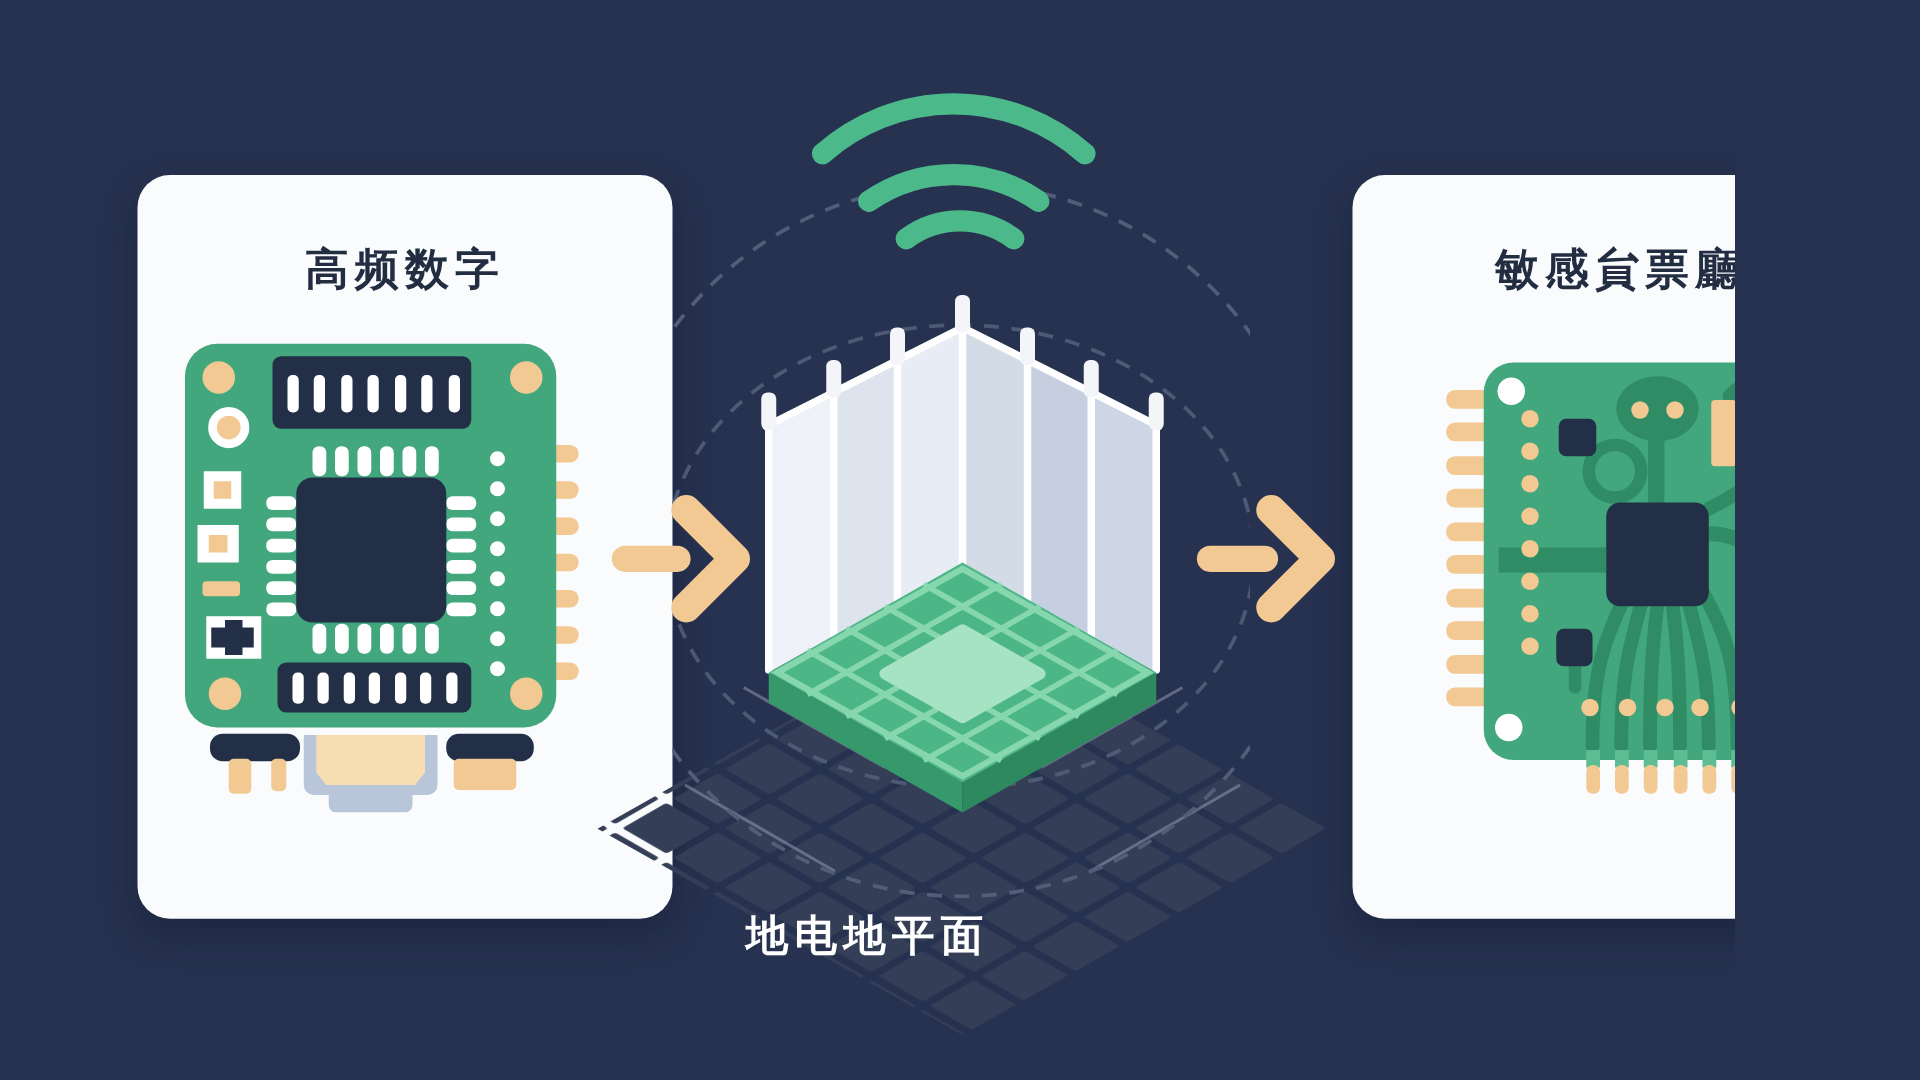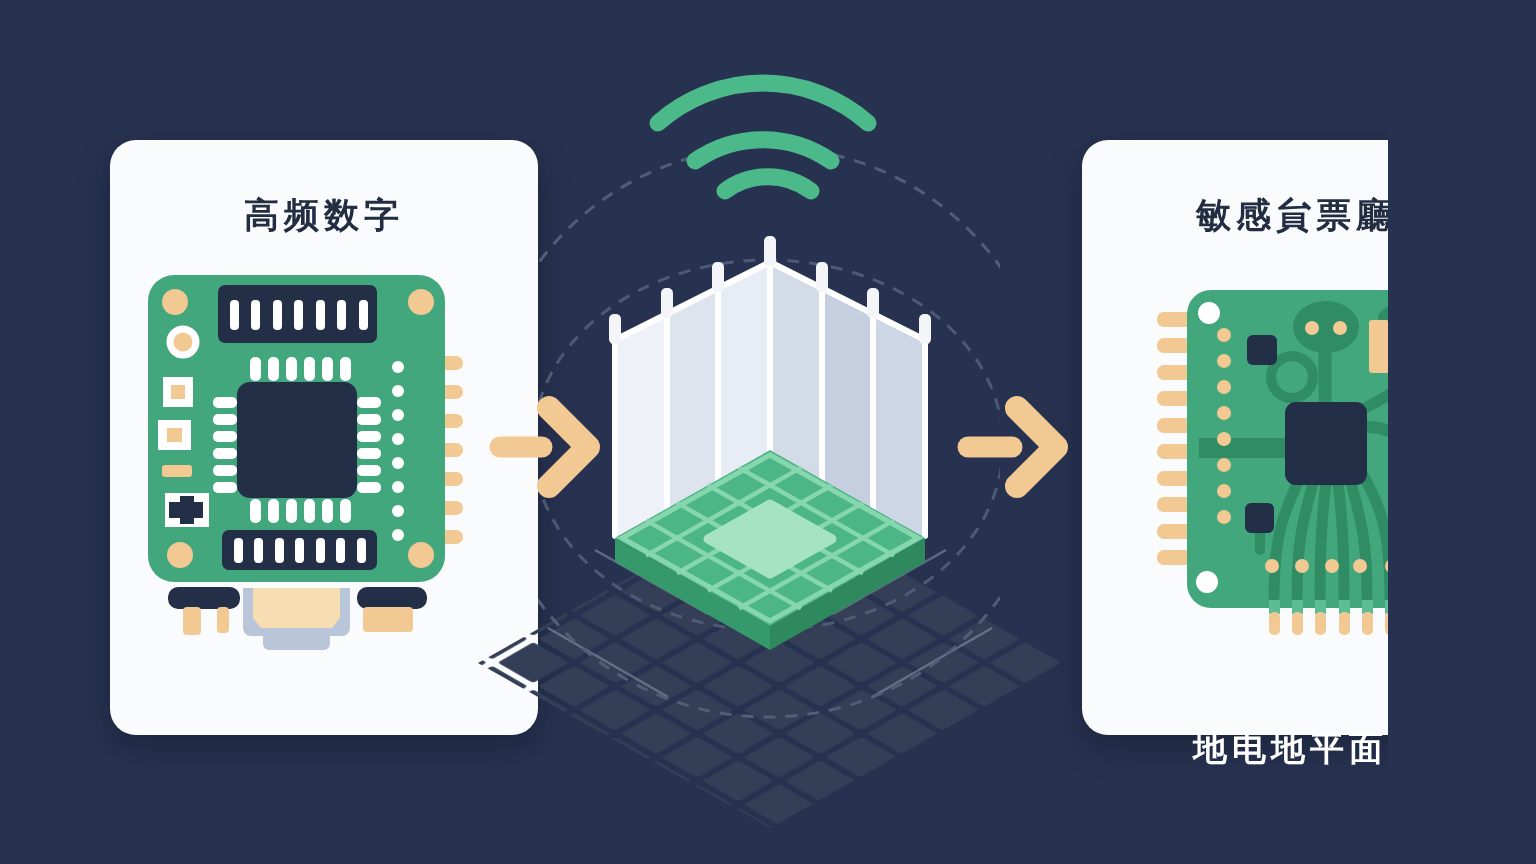--- a/index.html
+++ b/index.html
@@ -19,21 +19,21 @@
   .card-title{
     position:absolute;left:0;right:0;top:52px;
     text-align:center;font-size:35px;font-weight:bold;
     color:#232d42;letter-spacing:5px;
   }
   .board-svg{position:absolute;}
   .board-svg.left{left:30px;top:110px;}
   .board-svg.right{left:70px;top:115px;}
   .ground-label{
     position:absolute;left:0;right:0;top:726px;
-    text-align:right;font-size:34px;font-weight:bold;
+    text-align:center;font-size:34px;font-weight:bold;
     color:#ffffff;letter-spacing:5px;
   }
 </style>
 </head>
 <body>
 
 <div class="stage">
 
   <div class="card card-left">
     <div class="card-title">高频数字</div>

